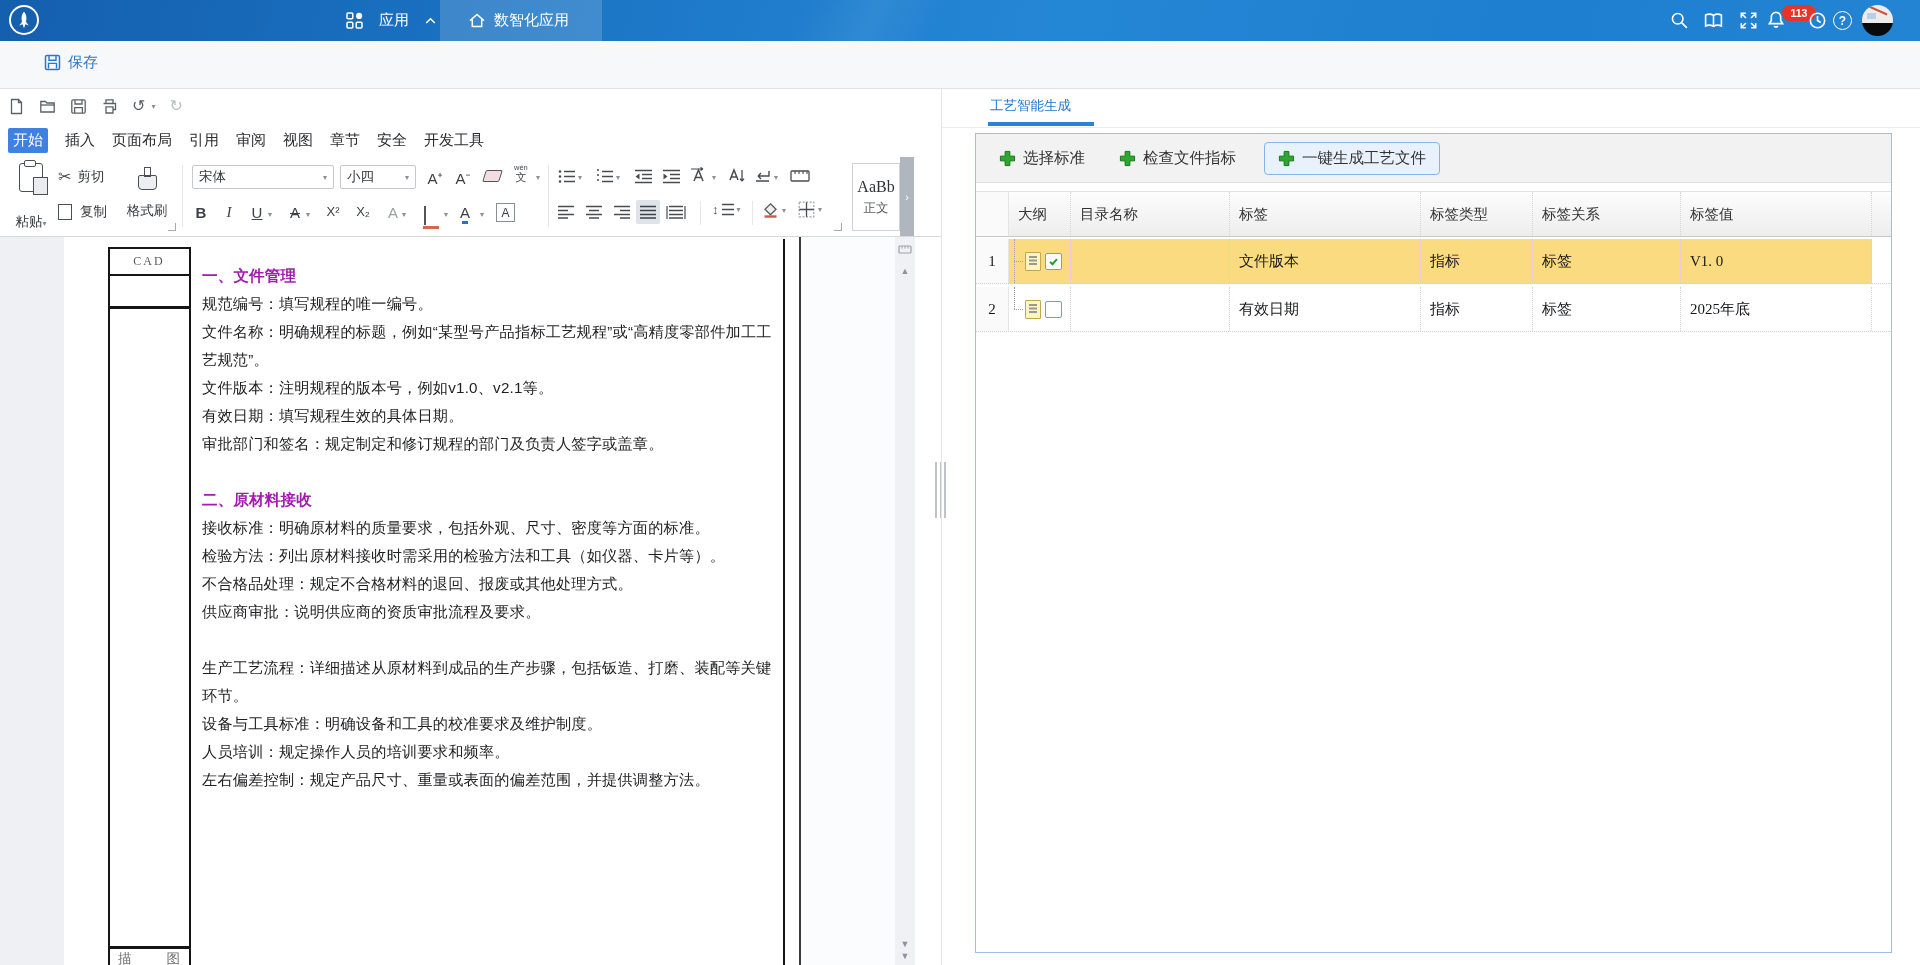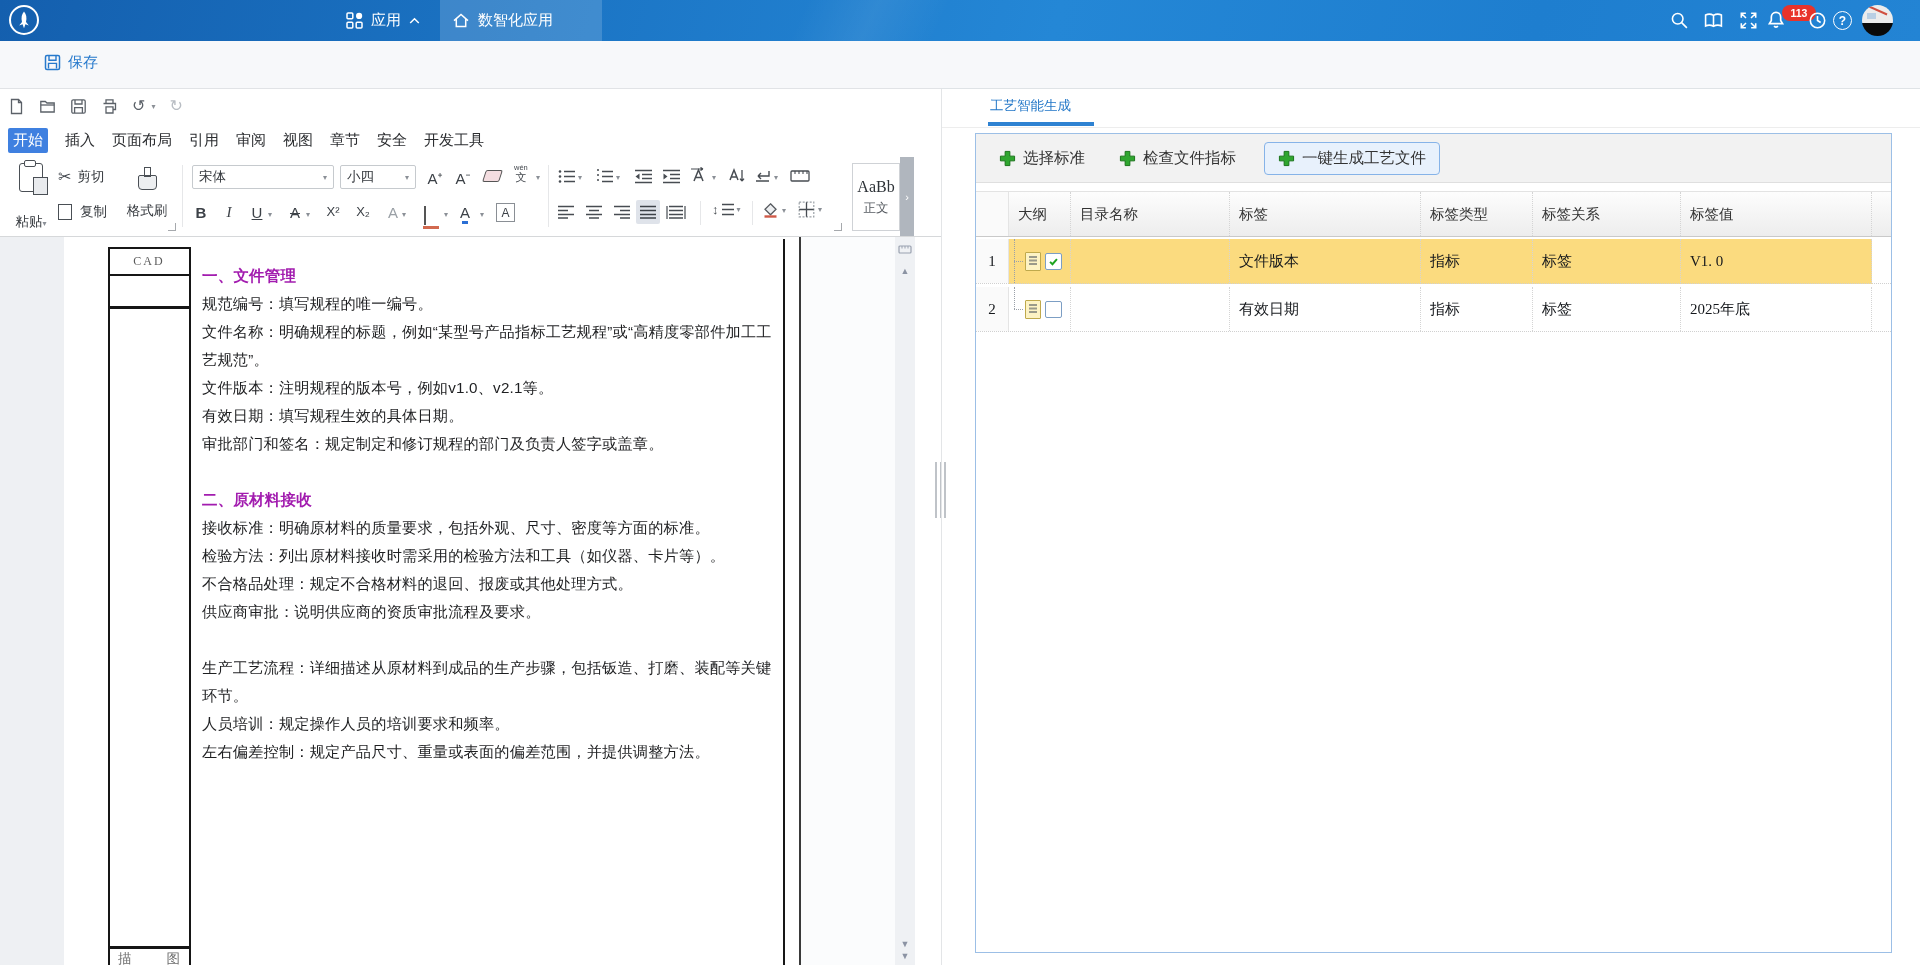--- a/index.html
+++ b/index.html
@@ -137,34 +137,34 @@
 <body>
 
 <div id="topbar" class="ab">
   <div class="streak ab"></div>
   <div class="logo ab">
     <svg width="16" height="18" viewBox="0 0 16 18">
         <path d="M8 0.5c2.3 2.6 3 6.2 2 10.5l2.8 3.5-3.4-1.2c-.4 1.5-.9 2.8-1.4 4-.5-1.2-1-2.5-1.4-4L3.2 14.5 6 11C5 6.7 5.7 3.1 8 0.5z" fill="#fff"></path>
       </svg>
   </div>
 
-  <div class="ab flex" style="left:346px;top:0;height:41px;gap:8px">
+  <div class="ab flex" style="left:346px;top:0;height:41px;gap:16px">
     <svg width="17" height="17" viewBox="0 0 17 17">
       <rect x="1" y="1" width="5.8" height="5.8" rx="1" fill="none" stroke="#fff" stroke-width="1.5"></rect>
       <rect x="1" y="10.2" width="5.8" height="5.8" rx="1" fill="none" stroke="#fff" stroke-width="1.5"></rect>
       <rect x="10.2" y="10.2" width="5.8" height="5.8" rx="1" fill="none" stroke="#fff" stroke-width="1.5"></rect>
       <circle cx="13.1" cy="3.9" r="3.1" fill="#fff"></circle>
     </svg>
     <span class="tb-nav">应用</span>
     <svg width="11" height="8" viewBox="0 0 11 8">
       <path d="M1.2 6 5.5 1.8 9.8 6" fill="none" stroke="#fff" stroke-width="1.5"></path>
       </svg>
   </div>
 
-  <div id="ws-block" class="ab flex" style="gap:8px;padding-left:12px;box-sizing:border-box">
+  <div id="ws-block" class="ab flex" style="gap:8px;padding-left:28px;box-sizing:border-box">
     <svg width="18" height="17" viewBox="0 0 18 17">
       <path d="M2 8.6 9 2.4l7 6.2M4.3 7.3V14.6h9.4V7.3" fill="none" stroke="#fff" stroke-width="1.5"></path>
       </svg>
     <span class="tb-nav">数智化应用</span>
   </div>
 
   <svg class="ab" style="left:1670px;top:11px" width="19" height="19" viewBox="0 0 18 18">
     <circle cx="7.3" cy="7.3" r="5" class="tb-ic"></circle>
       <path d="M11 11 16 16" class="tb-ic"></path>
     </svg>
@@ -419,20 +419,21 @@
     </div>
     <div class="sect">
       <h3>二、原材料接收</h3>
       <p>接收标准：明确原材料的质量要求，包括外观、尺寸、密度等方面的标准。</p>
       <p>检验方法：列出原材料接收时需采用的检验方法和工具（如仪器、卡片等）。</p>
       <p>不合格品处理：规定不合格材料的退回、报废或其他处理方式。</p>
       <p>供应商审批：说明供应商的资质审批流程及要求。</p>
     </div>
     <div class="sect">
       <p>生产工艺流程：详细描述从原材料到成品的生产步骤，包括钣造、打磨、装配等关键环节。</p>
+      <p>设备与工具标准：明确设备和工具的校准要求及维护制度。</p>
       <p>人员培训：规定操作人员的培训要求和频率。</p>
       <p>左右偏差控制：规定产品尺寸、重量或表面的偏差范围，并提供调整方法。</p>
     </div>
   </div>
 </div>
 
 <div class="vtrack ab">
   <svg class="ab" style="left:3px;top:7px" width="14" height="11" viewBox="0 0 14 11">
     <rect x="1" y="2" width="12" height="7" rx="1" fill="none" stroke="#99a1af" stroke-width="1.2"></rect>
     <path d="M4 2v2.5M7 2v2.5M10 2v2.5" stroke="#99a1af" stroke-width="1"></path>

